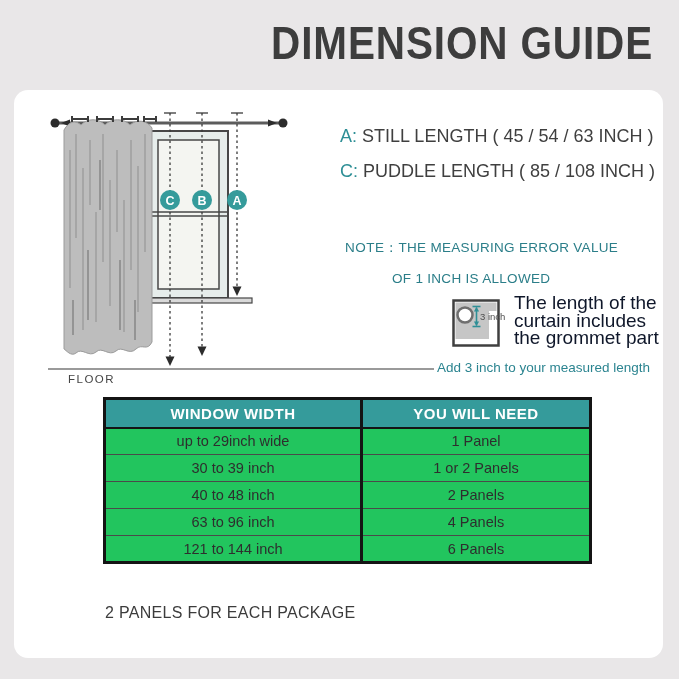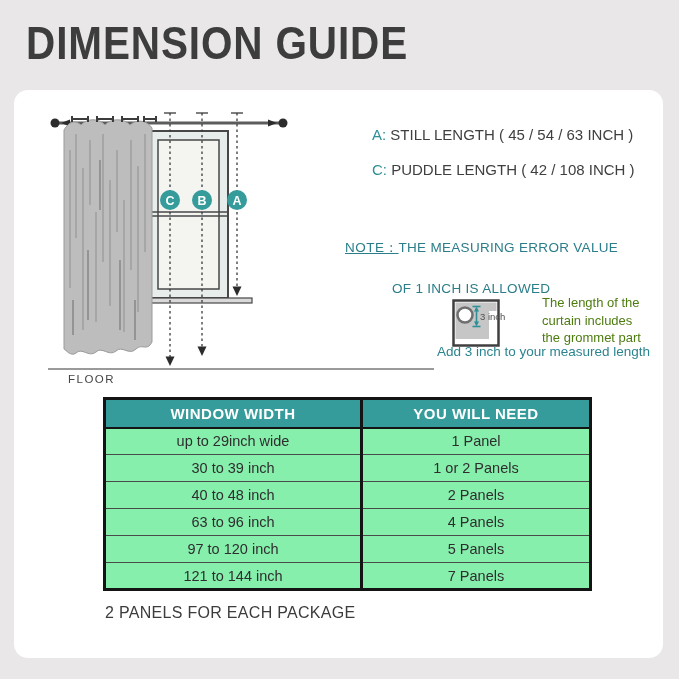--- a/index.html
+++ b/index.html
@@ -1,61 +1,61 @@
 <!DOCTYPE html>
 <html><head>
 <meta charset="utf-8">
 <style>
   * { margin:0; padding:0; box-sizing:border-box; }
   body { font-family:"Liberation Sans", sans-serif; }
   .page {
     position:relative; width:679px; height:679px;
     background:#e9e7e8; overflow:hidden;
   }
-  .title-wrap { position:absolute; top:16px; left:0; width:679px; text-align:left; }
+  .title-wrap { position:absolute; top:16px; left:0; width:679px; text-align:right; }
   .title {
     display:inline-block; font-size:46px; font-weight:bold; color:#3d3d3d;
     letter-spacing:1px; transform:scaleX(.88); transform-origin:center;
     white-space:nowrap;
   }
   .card {
     position:absolute; left:14px; top:90px; width:649px; height:568px;
     background:#ffffff; border-radius:14px;
   }
   .diagram { position:absolute; left:0; top:0; width:649px; height:310px; }
 
   
   .lengths { position:absolute; left:326px; top:36px; }
-  .length-row { height:35px; font-size:15px; color:#3f3f3f; white-space:nowrap;margin-left:32px; }
+  .length-row { height:35px; font-size:18px; color:#3f3f3f; white-space:nowrap; }
   .length-key { color:#2e8f96; }
 
   .note { position:absolute; left:331px; top:149px; color:#2b7e89; font-size:13.5px; letter-spacing:.3px; }
   .note-line1 { white-space:nowrap; }
-  .note-prefix { letter-spacing:.5px;text-decoration:underline; }
-  .note-line2 { margin-top:24px; padding-left:47px; white-space:nowrap; }
+  .note-prefix { letter-spacing:.5px; }
+  .note-line2 { margin-top:14px; padding-left:47px; white-space:nowrap; }
 
   .grommet-icon { position:absolute; left:438px; top:209px; width:48px; height:48px; overflow:visible; }
-  .grommet-caption { position:absolute; left:528px; top:204px; font-size:13px; color:#4d7c0f; line-height:17.5px; white-space:nowrap; }
-  .grommet-tip { position:absolute; left:423px; top:254px; font-size:13.5px; color:#2b8490; white-space:nowrap; }
+  .grommet-caption { position:absolute; left:500px; top:204px; font-size:19px; color:#0f172a; line-height:17.5px; white-space:nowrap; }
+  .grommet-tip { position:absolute; left:423px; top:270px; font-size:13.5px; color:#2b8490; white-space:nowrap; }
 
   
   .size-table {
     position:absolute; left:89px; top:307px; width:489px;
     border-collapse:collapse; table-layout:fixed;
     border:3px solid #141414;
   }
   .size-table col.c1 { width:257px; }
   .size-table th {
     background:#359b9b; color:#ffffff; font-size:15px; font-weight:bold;
     height:29px; letter-spacing:.5px; text-align:center;
     border:1px solid #141414; border-bottom:2px solid #141414;margin-left:29px;
   }
   .size-table td {
     height:27px; font-size:14.5px; color:#2e2e2e; text-align:center;
-    border:1px solid #4a4a4a; background:#86efac;
+    border:1px solid #4a4a4a; background:#22c55e;
   }
   .size-table th:first-child, .size-table td:first-child { border-right:3px solid #141414; }
 
   .footer-note { position:absolute; left:91px; top:514px; font-size:16px; color:#3c3c3c; letter-spacing:.3px; white-space:nowrap; }
 </style>
 </head>
 <body>
 
 <div class="page">
 
@@ -126,21 +126,21 @@
         <circle cx="237" cy="200" r="10" fill="#359b9b"></circle>
         <text x="237" y="204.5" text-anchor="middle" font-size="12.5" font-weight="bold" fill="#ffffff">A</text>
       </g>
 
       <line x1="48" y1="369" x2="434" y2="369" stroke="#9a9a9a" stroke-width="2"></line>
       <text x="68" y="383" font-size="11.5" fill="#454545" letter-spacing="1.5">FLOOR</text>
     </svg>
 
     <div class="lengths">
       <div class="length-row"><span class="length-key">A:</span><span> STILL LENGTH ( 45 / 54 / 63 INCH )</span></div>
-      <div class="length-row"><span class="length-key">C:</span><span> PUDDLE LENGTH ( 42 / 108 INCH )</span></div>
+      <div class="length-row"><span class="length-key">C:</span><span> PUDDLE LENGTH ( 85 / 108 INCH )</span></div>
     </div>
 
     <div class="note">
       <div class="note-line1"><span class="note-prefix">NOTE：</span><span>THE MEASURING ERROR VALUE</span></div>
       <div class="note-line2">OF 1 INCH IS ALLOWED</div>
     </div>
 
     <svg class="grommet-icon" viewBox="0 0 48 48">
       <rect x="1.5" y="1.5" width="45" height="45" fill="#ffffff" stroke="#3f3f3f" stroke-width="2.5"></rect>
       <polygon points="3.5,3.5 44.5,3.5 44.5,12 37,12 37,40 3.5,40" fill="#c6c6c6"></polygon>
@@ -184,26 +184,22 @@
           </tr>
         <tr>
             <td>40 to 48 inch</td>
             <td>2 Panels</td>
           </tr>
         <tr>
             <td>63 to 96 inch</td>
             <td>4 Panels</td>
           </tr>
         <tr>
-            <td>97 to 120 inch</td>
-            <td>5 Panels</td>
-          </tr>
-        <tr>
             <td>121 to 144 inch</td>
-            <td>7 Panels</td>
+            <td>6 Panels</td>
           </tr>
       </tbody>
     </table>
 
     <div class="footer-note">2 PANELS FOR EACH PACKAGE</div>
 
   </div>
 </div>
 
 </body></html>

